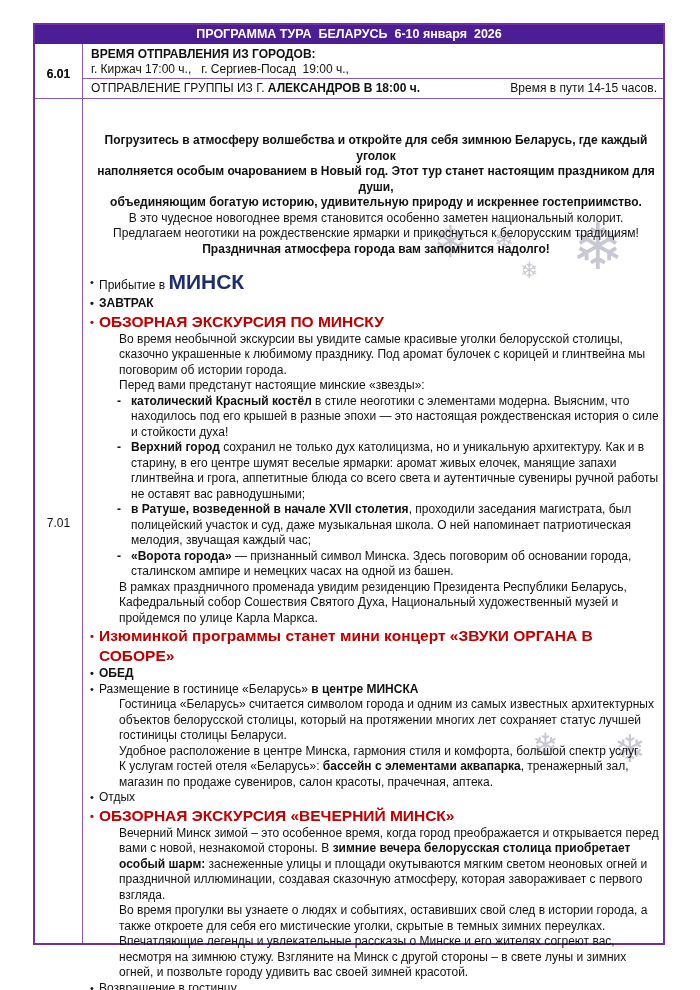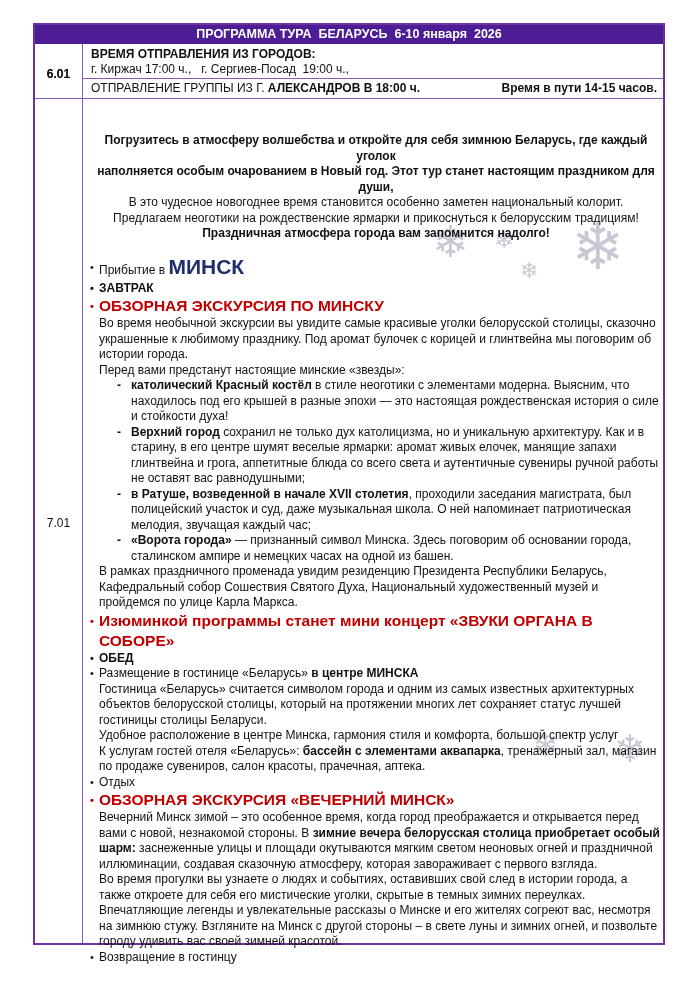--- a/index.html
+++ b/index.html
@@ -9,31 +9,31 @@
          border: 2px solid #7030a0; box-sizing: border-box; }
   .hdr { position: absolute; left: 0; top: 0; right: 0; height: 19px; background: #4c1d95;
          color: #fff; font-weight: bold; font-size: 12.5px; text-align: center; line-height: 19px;
          white-space: pre; }
   .col-div { position: absolute; left: 47px; top: 19px; bottom: 0; width: 1px; background: #8a5ab8; }
   .row-line { position: absolute; height: 1px; background: #8a5ab8; }
   .date { position: absolute; left: 0; width: 47px; text-align: center; font-size: 12px; }
   .r1a { position: absolute; left: 56px; top: 22px; font-size: 12px; line-height: 15px; }
   .r1a .t { font-weight: bold; }
   .r1b { position: absolute; left: 56px; right: 6px; top: 56px; font-size: 12px; line-height: 15px; }
-  .r1b .right { position: absolute; right: 0; top: 0; font-weight: bold; }
+  .r1b .right { position: absolute; right: 0; top: 0; }
   .content { position: absolute; left: 56px; top: 94px; width: 570px; font-size: 12px; line-height: 15.5px; }
   .intro { text-align: center; }
   .intro .b { font-weight: bold; }
   .bul { position: relative; padding-left: 8px; }
   .bul::before { content: "\2022"; position: absolute; left: -1px; top: 0; font-size: 11px; }
   .b { font-weight: bold; }
   .red { color: #c00000; font-weight: bold; }
   .red.big { font-size: 15.5px; line-height: 20px; }
   .navy { color: #1f2f6b; font-weight: bold; font-size: 21px; }
-  .ind { padding-left: 8px; }
+  .ind { padding-left: 8px; margin-left: 20px; }
   .dash { position: relative; padding-left: 40px; }
   .dash::before { content: "-"; position: absolute; left: 26px; top: 0; font-weight: bold; }
   .snow { position: absolute; color: #c8c8d4; text-align: center; line-height: 1; }
 </style>
 </head>
 <body>
 
 <div class="tbl">
   <div class="hdr">ПРОГРАММА ТУРА  БЕЛАРУСЬ  6-10 января  2026</div>
   <div class="col-div"></div>
@@ -57,20 +57,21 @@
   <div class="snow" style="left:459px; top:203px; font-size:24px;">❄</div>
   <div class="snow" style="left:485px; top:235px; font-size:22px;">❄</div>
   <div class="snow" style="left:536px; top:190px; font-size:64px;">❄</div>
   <div class="snow" style="left:497px; top:704px; font-size:32px;">❄</div>
   <div class="snow" style="left:579px; top:705px; font-size:38px;">❄</div>
 
   <div class="content" style="left:56px; top:108px;">
     <div class="intro">
       <div class="b">Погрузитесь в атмосферу волшебства и откройте для себя зимнюю Беларусь, где каждый уголок</div>
       <div class="b">наполняется особым очарованием в Новый год. Этот тур станет настоящим праздником для души,</div>
+      <div class="b">объединяющим богатую историю, удивительную природу и искреннее гостеприимство.</div>
       <div>В это чудесное новогоднее время становится особенно заметен национальный колорит.</div>
       <div>Предлагаем неоготики на рождественские ярмарки и прикоснуться к белорусским традициям!</div>
       <div class="b">Праздничная атмосфера города вам запомнится надолго!</div>
     </div>
 
     <div style="height:14px;"></div>
     <div class="bul" style="line-height:22px;">
       <span>Прибытие в </span><span class="navy">МИНСК</span>
     </div>
     <div class="bul b">ЗАВТРАК</div>

